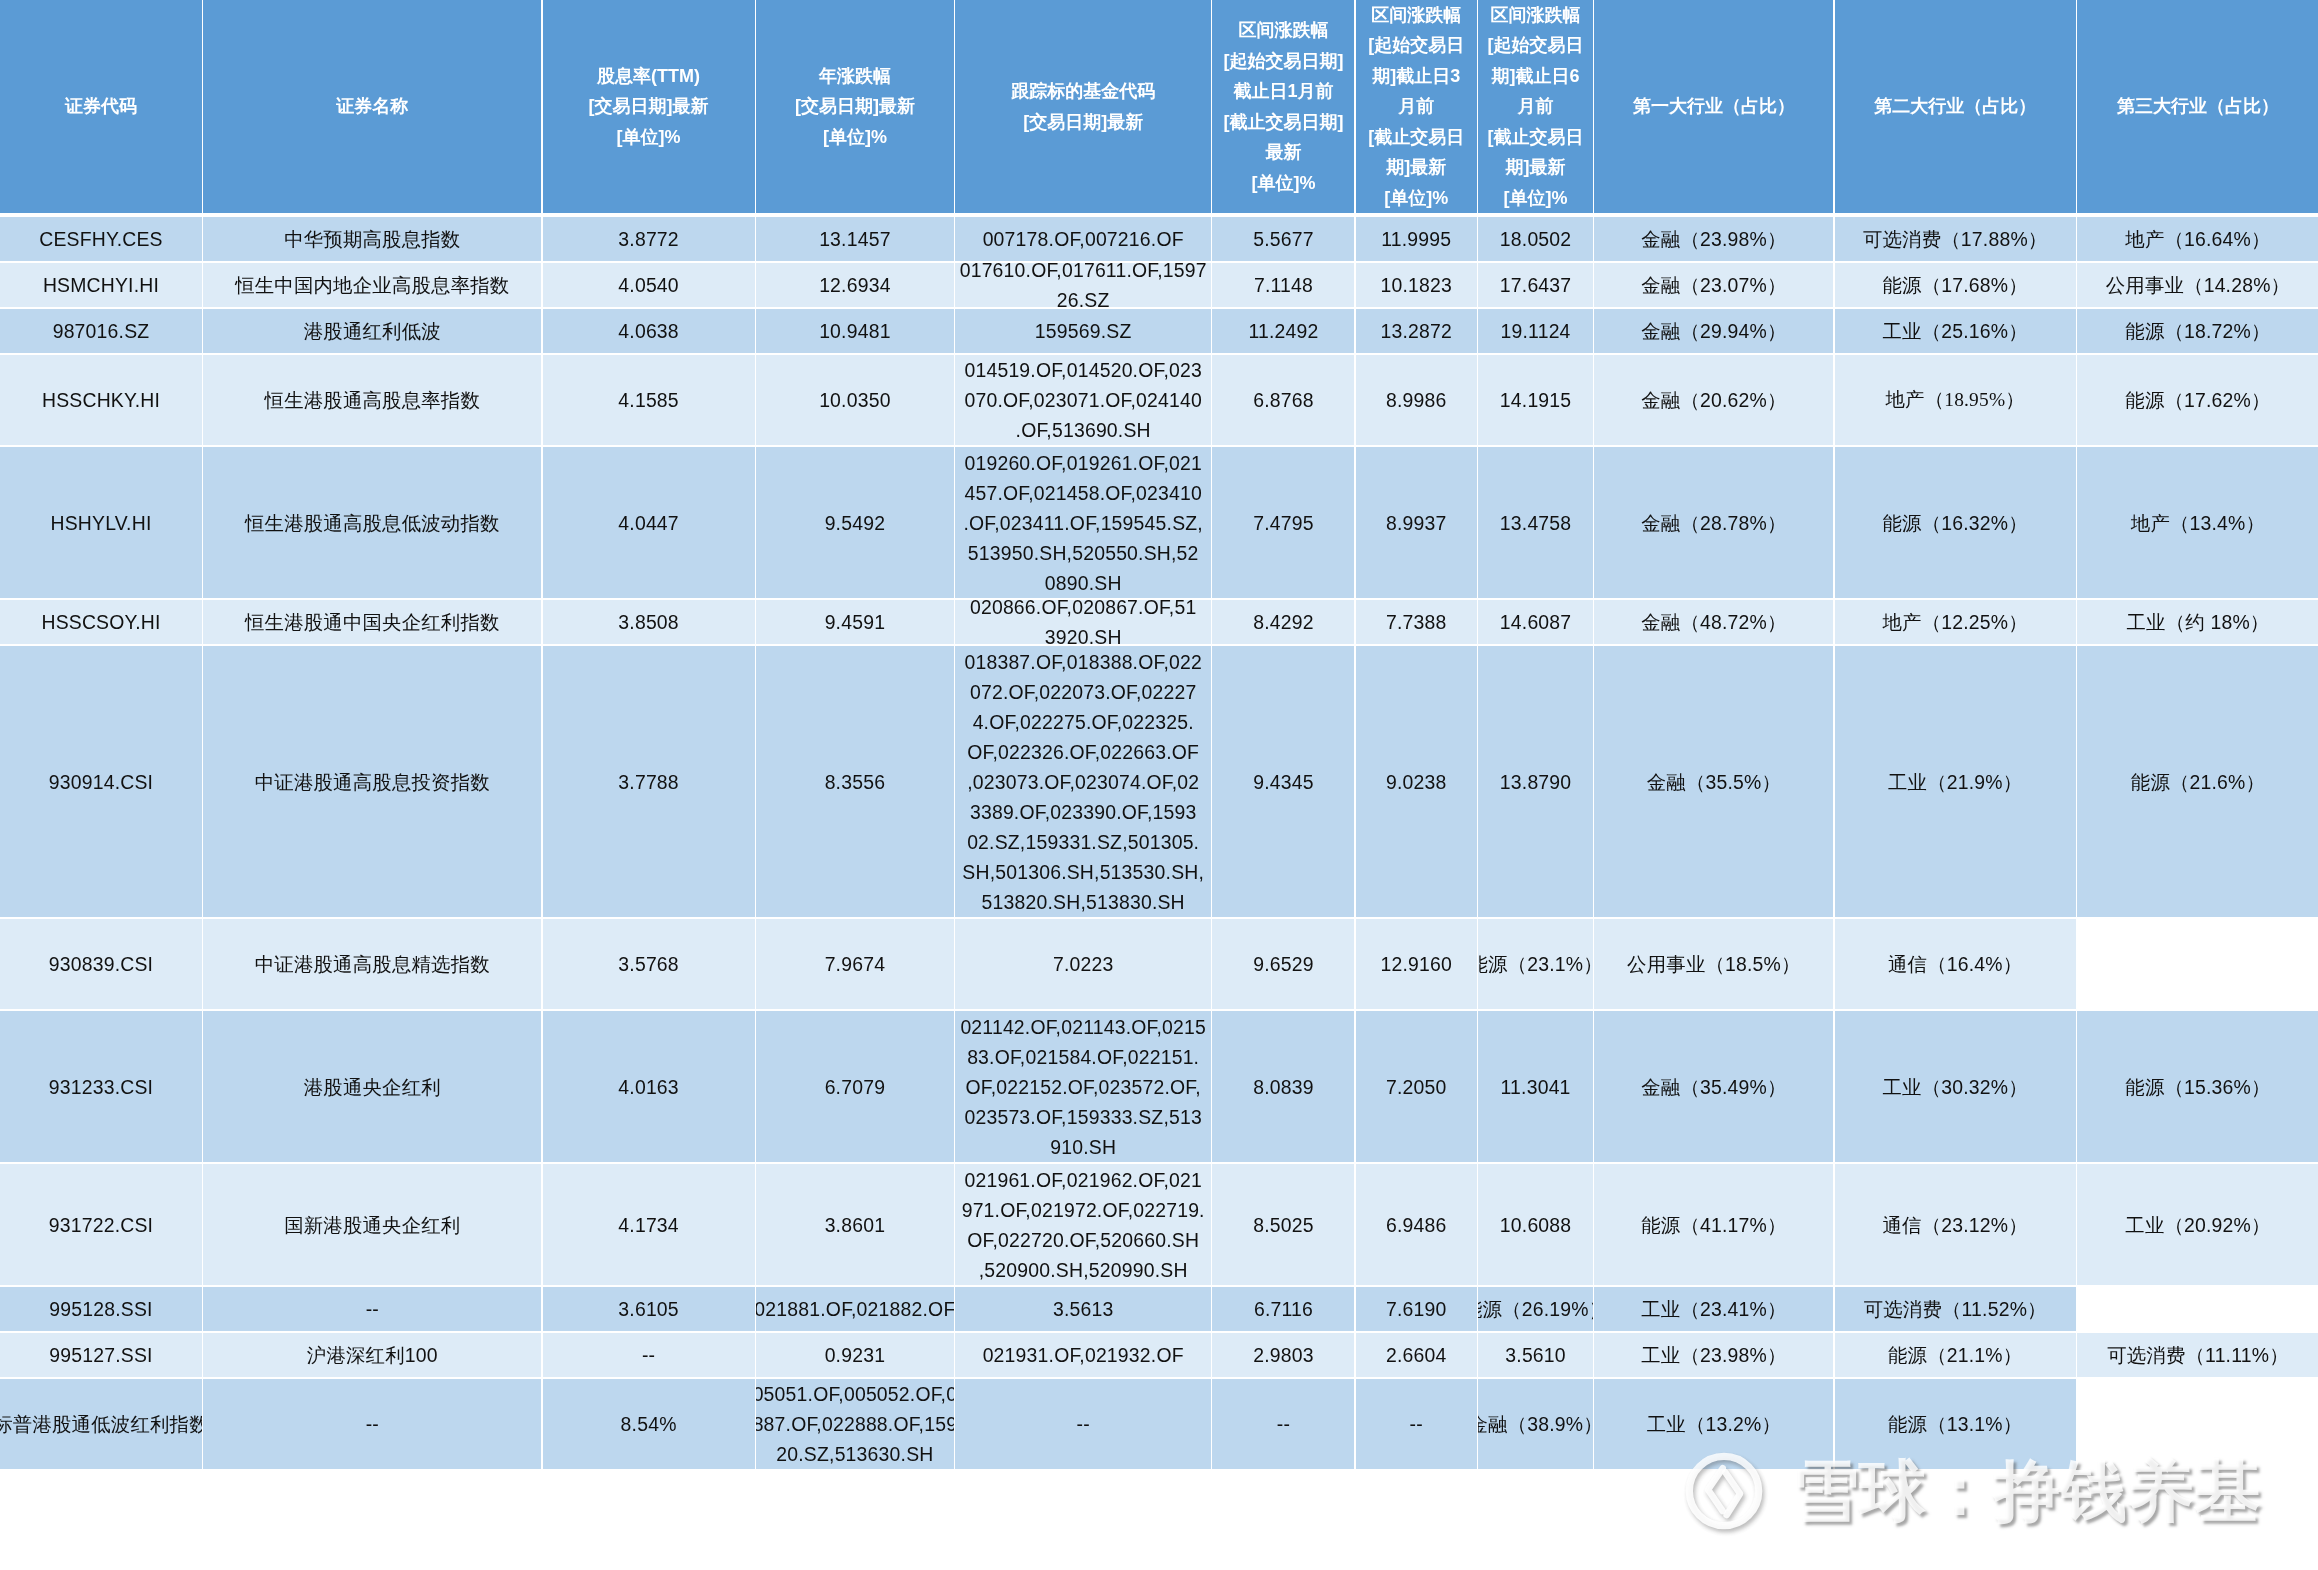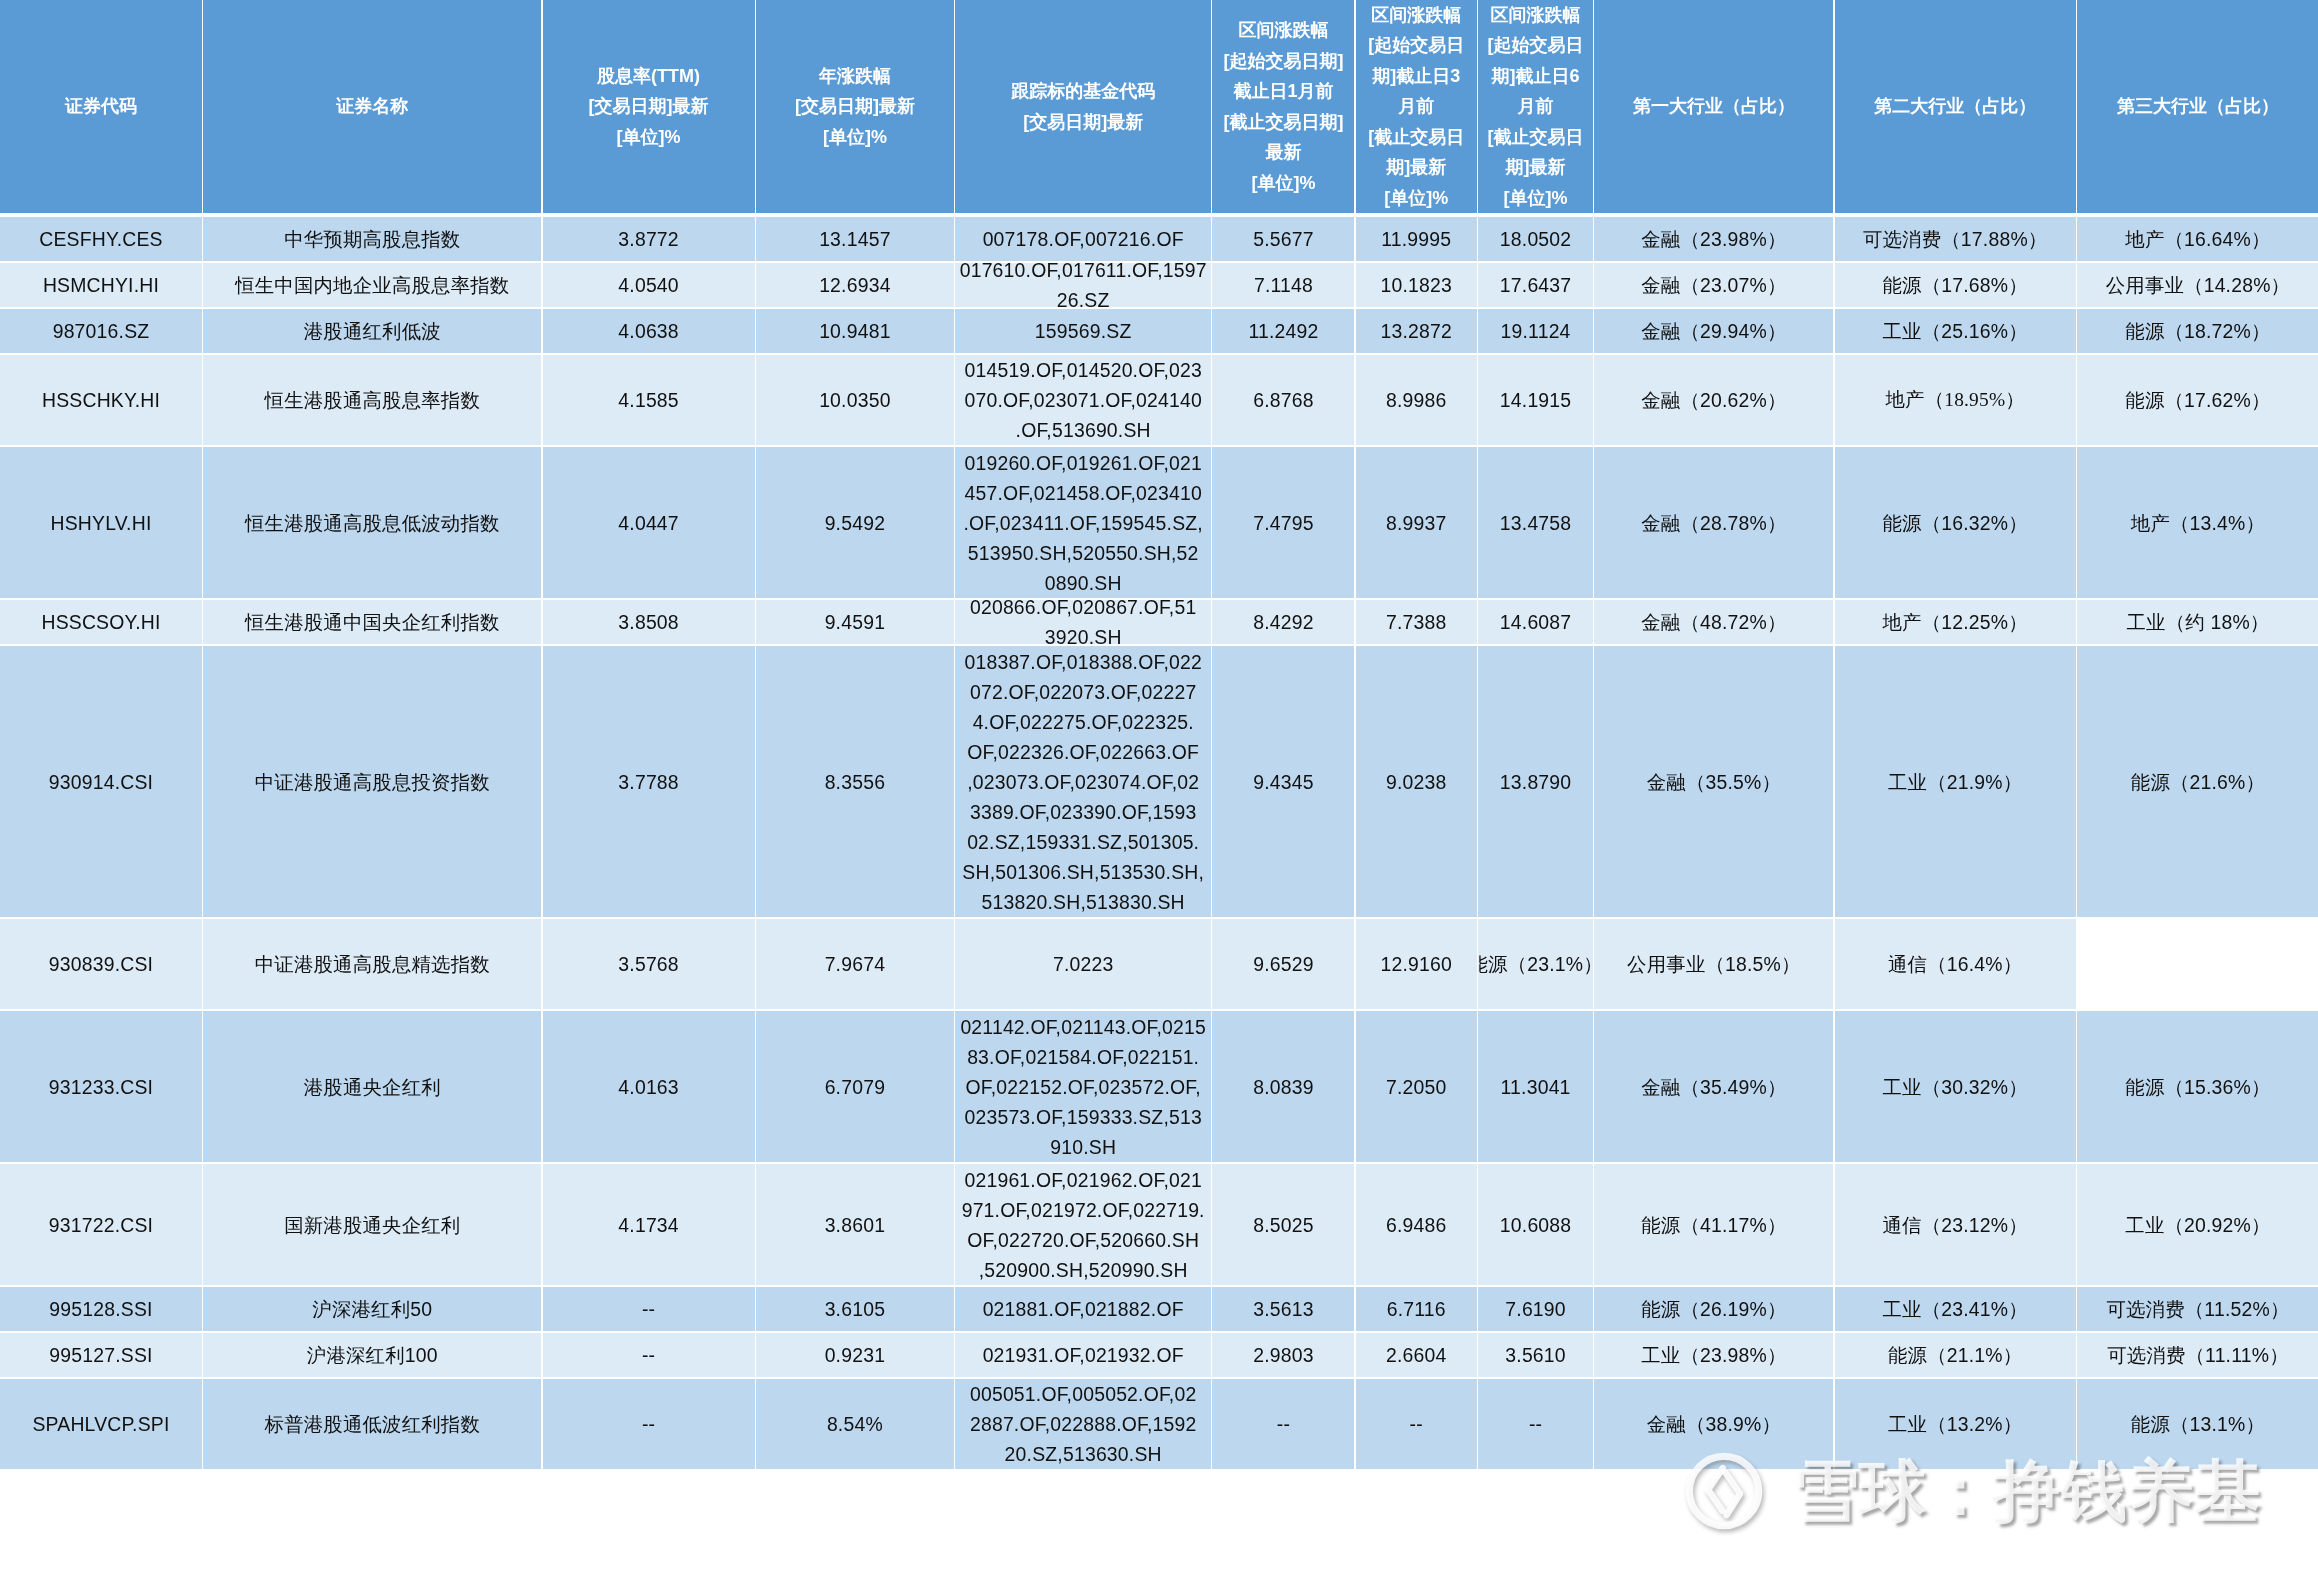--- a/index.html
+++ b/index.html
@@ -280,21 +280,20 @@
     <div>8.5025</div>
     <div>6.9486</div>
     <div>10.6088</div>
     <div>能源（41.17%）</div>
     <div>通信（23.12%）</div>
     <div>工业（20.92%）</div>
   </div>
 
   <div class="row dark h2">
     <div>995128.SSI</div>
-    <div>沪深港红利50</div>
     <div>--</div>
     <div>3.6105</div>
     <div>
       <span class="ln">021881.OF,021882.OF</span>
     </div>
     <div>3.5613</div>
     <div>6.7116</div>
     <div>7.6190</div>
     <div>能源（26.19%）</div>
     <div>工业（23.41%）</div>
@@ -311,21 +310,20 @@
     </div>
     <div>2.9803</div>
     <div>2.6604</div>
     <div>3.5610</div>
     <div>工业（23.98%）</div>
     <div>能源（21.1%）</div>
     <div>可选消费（11.11%）</div>
   </div>
 
   <div class="row dark h3">
-    <div>SPAHLVCP.SPI</div>
     <div>标普港股通低波红利指数</div>
     <div>--</div>
     <div>8.54%</div>
     <div>
       <span class="ln">005051.OF,005052.OF,02</span>
       <span class="ln">2887.OF,022888.OF,1592</span>
       <span class="ln">20.SZ,513630.SH</span>
     </div>
     <div>--</div>
     <div>--</div>

